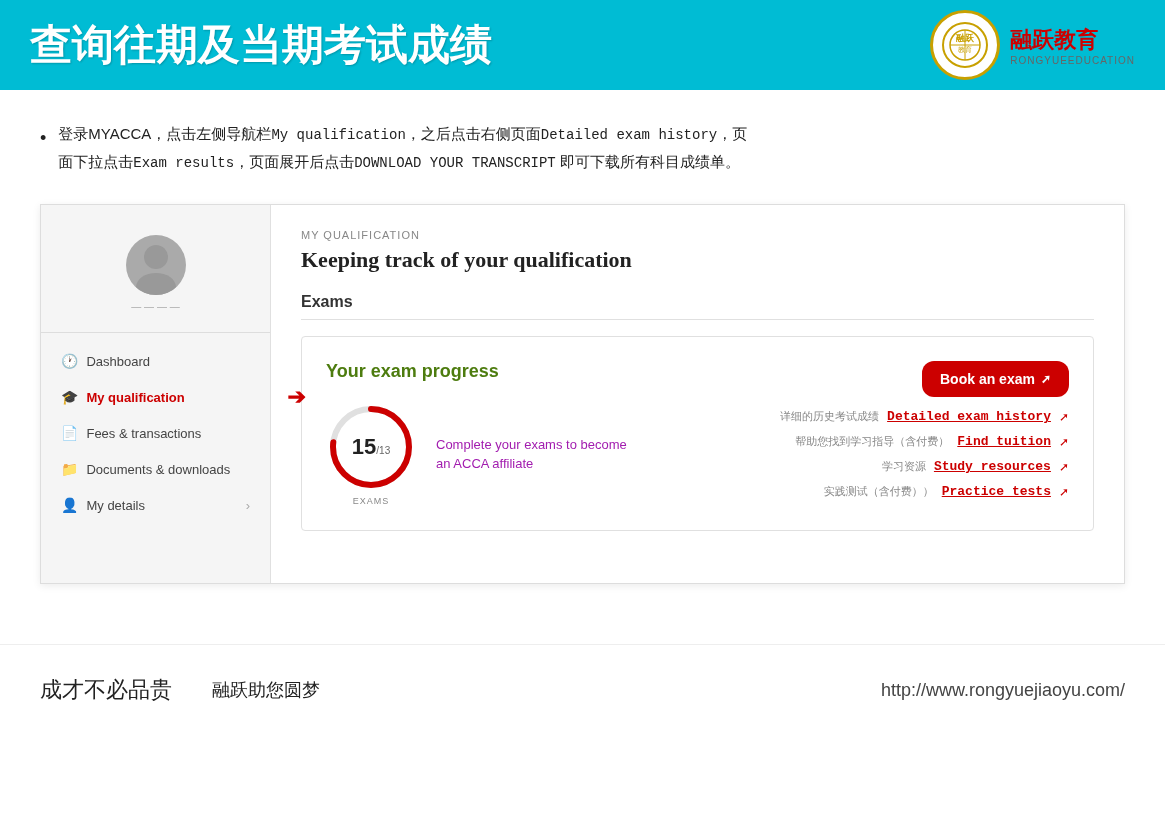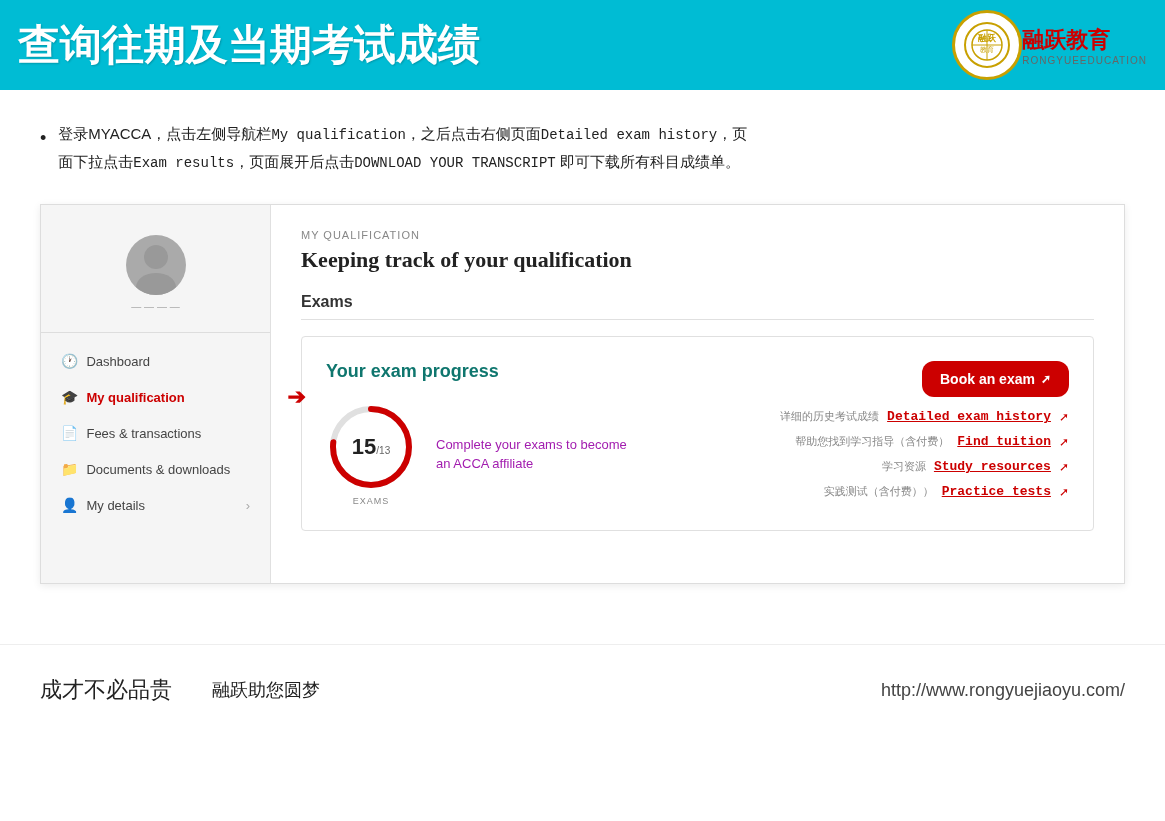--- a/index.html
+++ b/index.html
@@ -7,36 +7,37 @@
       font-family: Arial, sans-serif;
       background: #fff;
       width: 1165px;
       min-height: 821px;
       overflow-x: hidden;
     }
 
     
     .header {
       background: #00bcd4;
-      padding: 18px 18px;
+      padding: 18px 30px;
       display: flex;
       align-items: center;
       justify-content: space-between;
       height: 90px;
     }
     .header-title {
       color: #fff;
       font-size: 42px;
       font-weight: bold;
       font-family: 'SimHei', Arial, sans-serif;
       text-shadow: 1px 1px 2px rgba(0,0,0,0.2);
     }
     .logo-area {
       display: flex;
       align-items: center;
+      gap: 10px;
       justify-content: space-between;
     }
     .logo-circle {
       width: 70px;
       height: 70px;
       border-radius: 50%;
       border: 3px solid #c8a000;
       background: #fff;
       display: flex;
       align-items: center;
@@ -189,21 +190,21 @@
       justify-content: space-between;
       position: relative;
     }
     .progress-left {
       display: flex;
       flex-direction: column;
     }
     .card-title {
       font-size: 18px;
       font-weight: bold;
-      color: #0f766e;
+      color: #4d7c0f;
       margin-bottom: 20px;
     }
     .progress-circle-area {
       display: flex;
       align-items: center;
       gap: 20px;
     }
 
     
     .circle-container {

